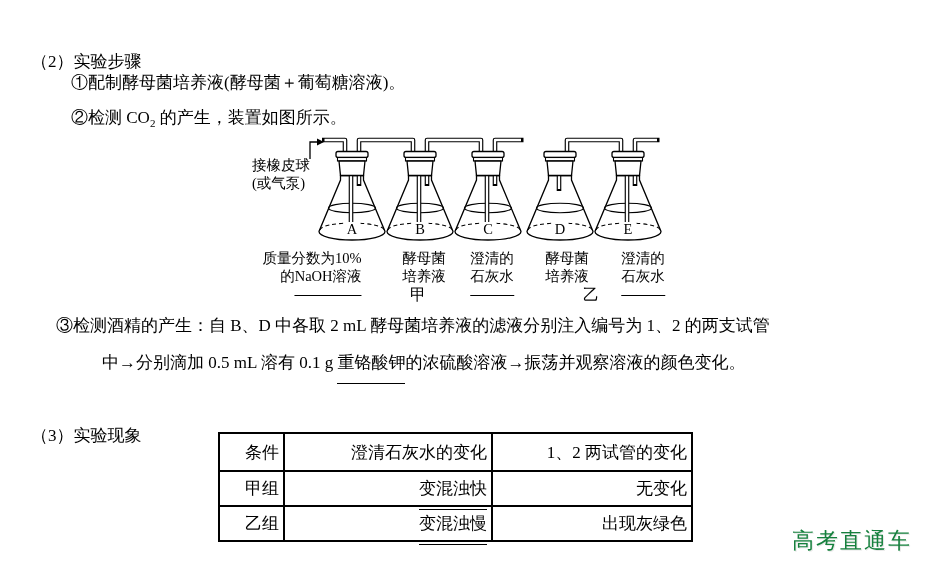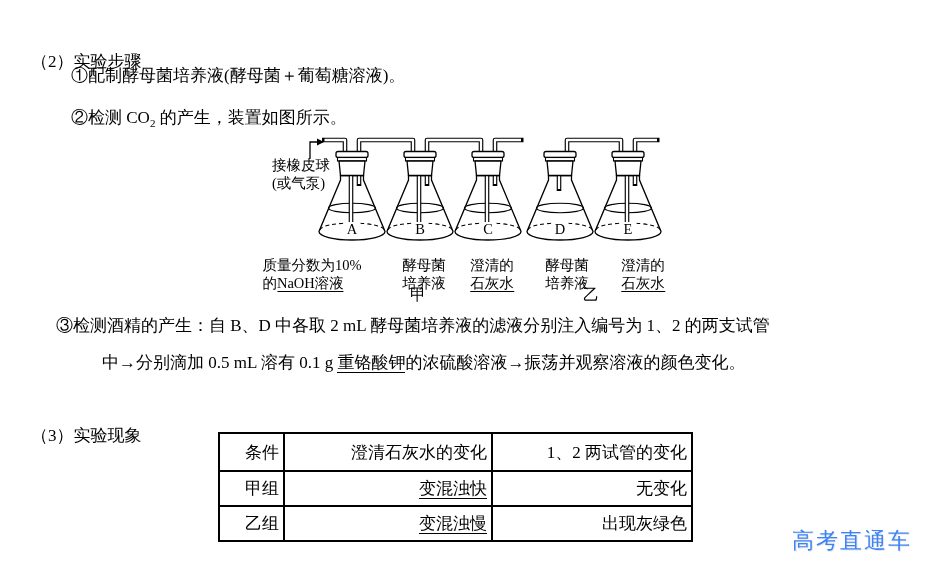--- a/index.html
+++ b/index.html
@@ -4,44 +4,44 @@
 <style>
   html,body{margin:0;padding:0;}
   body{
     width:930px;height:588px;position:relative;background:#ffffff;color:#000;
     font-family:"Liberation Serif","DejaVu Serif",serif;overflow:hidden;
   }
   .abs{position:absolute;}
   .body-text{font-size:17px;line-height:20px;white-space:nowrap;}
   .heading{font-size:17px;line-height:20px;white-space:nowrap;margin-top:36px;}
   sub{font-size:11px;line-height:0;}
-  .ul{border-bottom:1px solid #000;padding-bottom:0;}
+  .ul{border-bottom:1px solid #000;padding-bottom:11px;}
   
   .pump-label{font-size:14.5px;line-height:18px;white-space:nowrap;}
-  .flask-label{position:absolute;top:256px;transform:translateX(-50%);
-    text-align:left;font-size:14.5px;line-height:18px;white-space:nowrap;}
+  .flask-label{position:absolute;top:249px;transform:translateX(-50%);
+    text-align:right;font-size:14.5px;line-height:18px;white-space:nowrap;}
   .group-label{position:absolute;top:286px;transform:translateX(-50%);
     font-size:16px;line-height:18px;}
   
   table.phenomena{border-collapse:collapse;position:absolute;left:218px;top:432px;}
   table.phenomena th,table.phenomena td{
     border:2px solid #000;font-weight:normal;font-size:17px;text-align:right;
     vertical-align:middle;padding:0 4px;white-space:nowrap;
   }
   table.phenomena th{height:36px;}
   table.phenomena td{height:33px;}
-  .watermark{font-size:22px;color:#3b82f6;letter-spacing:2px;white-space:nowrap;
+  .watermark{font-size:22px;color:#15803d;letter-spacing:2px;white-space:nowrap;
     text-shadow:1px 1px 0 #e8e8e8;}
 </style>
 </head>
 <body>
 
 <div class="abs heading" style="left:31px;top:16px">（2）实验步骤</div>
 
-<div class="abs body-text" style="left:71px;top:66px">①配制酵母菌培养液(酵母菌＋葡萄糖溶液)。</div>
+<div class="abs body-text" style="left:71px;top:73px">①配制酵母菌培养液(酵母菌＋葡萄糖溶液)。</div>
 
 <div class="abs body-text" style="left:71px;top:108px">
   <span>②检测 CO</span><sub>2</sub><span> 的产生，装置如图所示。</span>
 </div>
 
 <svg id="apparatus-svg" class="abs" style="left:240px;top:128px" width="460" height="125" viewBox="0 0 460 125">
   <g id="svg-tubes">
       <polyline points="82,12 105,12 105,26" fill="none" stroke="#000" stroke-width="4.6" stroke-linejoin="round"></polyline>
       <polyline points="84.5,12 105,12 105,26" fill="none" stroke="#fff" stroke-width="2.3" stroke-linejoin="round"></polyline>
       <polyline points="119,26 119,12 173,12 173,26" fill="none" stroke="#000" stroke-width="4.6" stroke-linejoin="round"></polyline>
@@ -124,21 +124,21 @@
         <polyline points="395,48 395,56" fill="none" stroke="#fff" stroke-width="2.3" stroke-linejoin="round"></polyline>
         <rect x="379.5" y="94" width="17" height="13" fill="#fff"></rect>
         <text x="388" y="105.5" text-anchor="middle" font-size="14.5" font-family="&quot;Liberation Serif&quot;,&quot;DejaVu Serif&quot;,serif">E</text>
         <rect x="372" y="23.5" width="32" height="6" rx="2" fill="#fff" stroke="#000" stroke-width="1.3"></rect>
         <rect x="373.5" y="29.5" width="29" height="3.5" fill="#fff" stroke="#000" stroke-width="1.1"></rect>
         <path d="M 375 33 L 376.5 47.5 L 399.5 47.5 L 401 33 Z" fill="#fff" stroke="#000" stroke-width="1.3"></path>
       </g>
     </g>
 </svg>
 
-<div class="abs pump-label" style="left:272px;top:156px">
+<div class="abs pump-label" style="left:252px;top:156px">
   <div>接橡皮球</div>
   <div>(或气泵)</div>
 </div>
 
 <div id="diagram-labels">
     <div class="flask-label" style="left: 312px;">
       <div><span>质量分数为10%</span></div>
       <div><span>的</span><span class="ul">NaOH溶液</span></div>
     </div>
     <div class="flask-label" style="left: 424px;">

